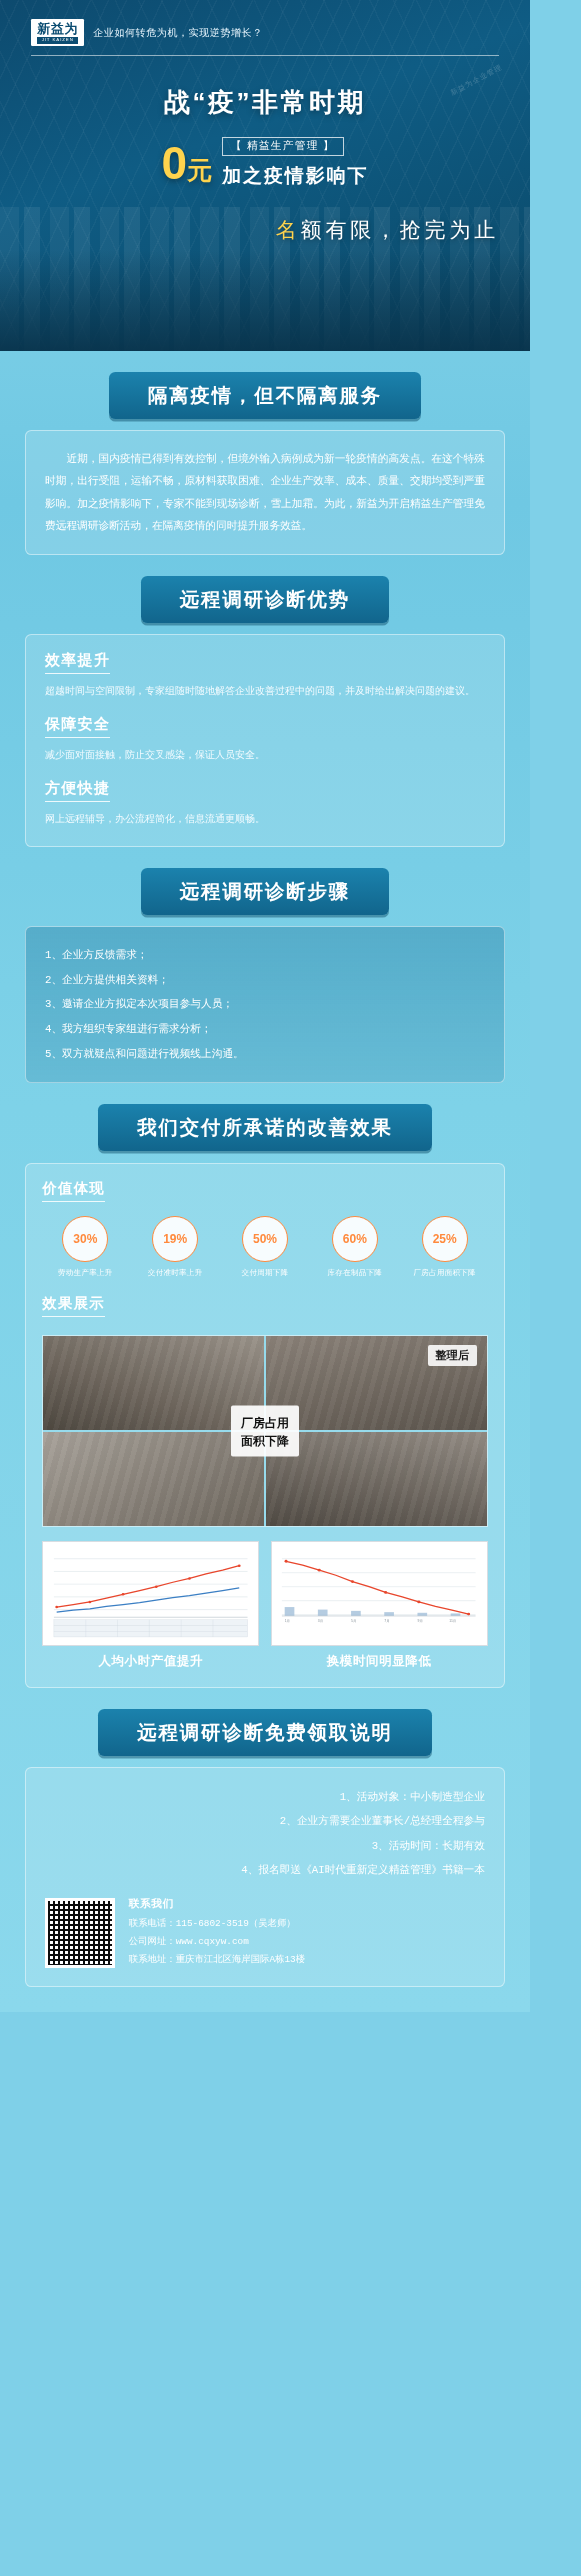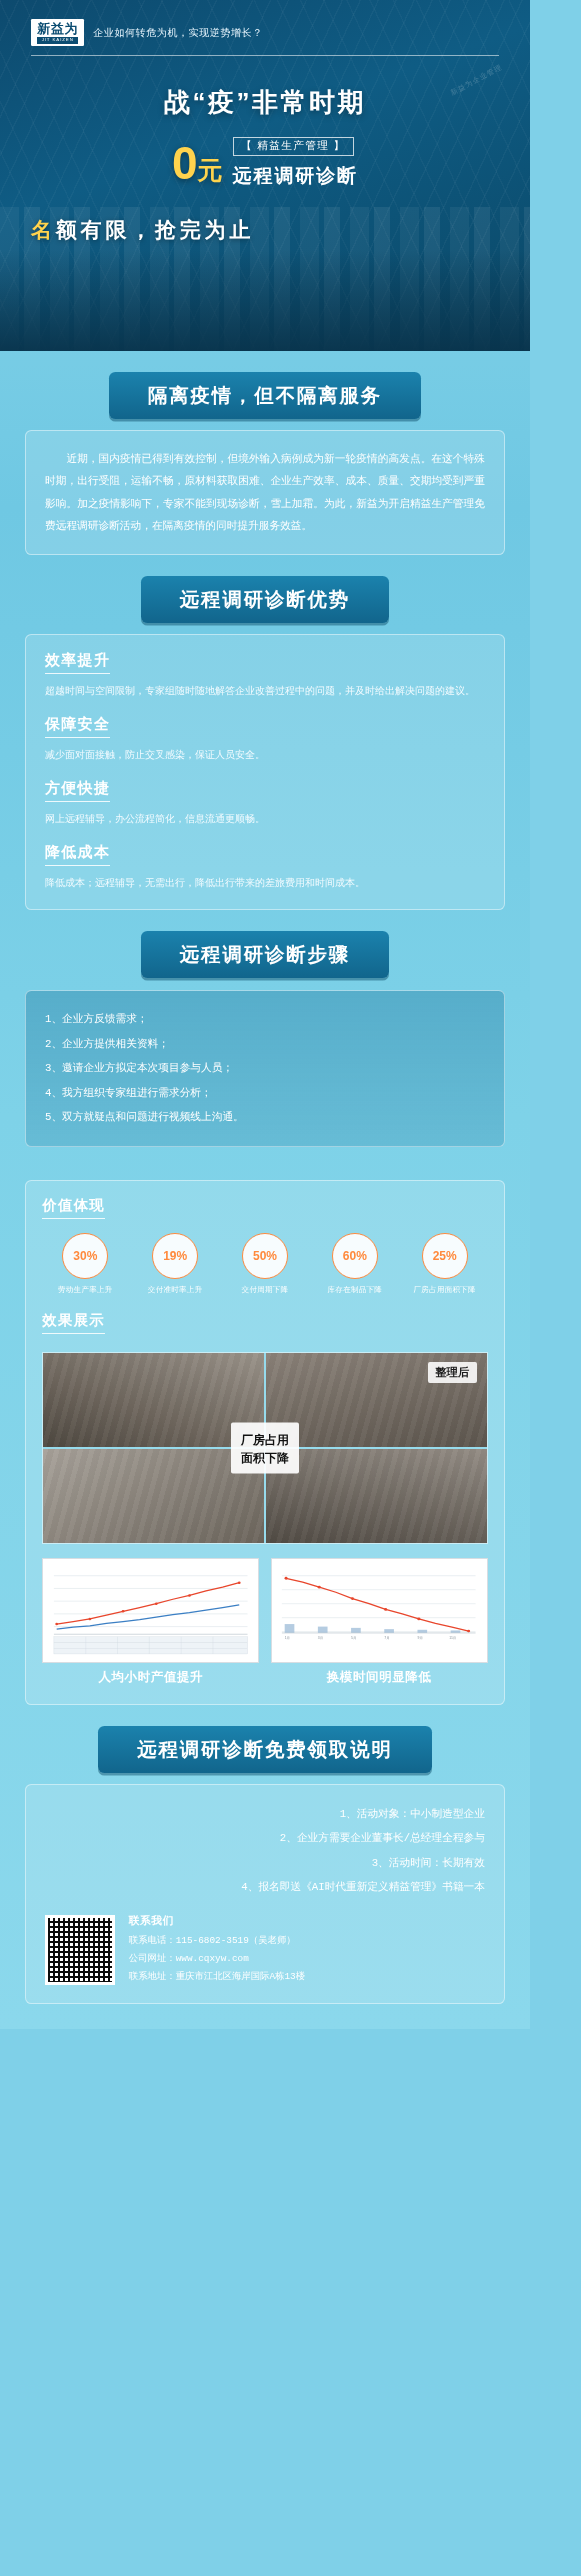--- a/index.html
+++ b/index.html
@@ -117,23 +117,23 @@
     margin-bottom: 6.3px;
   }
   .hero-sub {
     font-size: 19px;
     font-weight: bold;
     letter-spacing: 1.9px;
     color: #ffffff;
   }
   .hero-slogan {
     margin-top: 27.6px;
-    text-align: left;
+    text-align: right;
     font-size: 21px;
-    font-weight: bold;
+    font-weight: normal;
     letter-spacing: 3.8px;
     color: #ffd34d;
     text-shadow: 0 1.3px 5px rgba(0,0,0,0.4);
   }
   .hero-slogan .w { color: #ffffff; }
 
   
   .section { padding: 21px 25px 0; position: relative; }
   .sec-title-wrap {
     display: flex;
@@ -397,21 +397,21 @@
       </div>
 
       <div class="hero-title">战“疫”非常时期</div>
 
       <div class="hero-free-row">
         <div class="hero-zero">
           <span>0</span><span class="unit">元</span>
         </div>
         <div class="hero-right-block">
           <div class="hero-badge">【 精益生产管理 】</div>
-          <div class="hero-sub">远程调研诊断</div>
+          <div class="hero-sub">加之疫情影响下</div>
         </div>
       </div>
 
       <div class="hero-slogan">
         <span>名</span><span class="w">额有限，抢完为止</span>
       </div>
     </div>
     <div class="wm" style="right:25px; top:75px;">新益为企业管理</div>
   </div>
 
@@ -433,44 +433,43 @@
         <div class="adv-head">效率提升</div>
         <div class="adv-body">超越时间与空间限制，专家组随时随地解答企业改善过程中的问题，并及时给出解决问题的建议。</div>
       </div>
       <div class="adv-item">
         <div class="adv-head">保障安全</div>
         <div class="adv-body">减少面对面接触，防止交叉感染，保证人员安全。</div>
       </div>
       <div class="adv-item">
         <div class="adv-head">方便快捷</div>
         <div class="adv-body">网上远程辅导，办公流程简化，信息流通更顺畅。</div>
-      </div>
-      <div class="adv-item">
-        <div class="adv-head">降低成本</div>
-        <div class="adv-body">降低成本；远程辅导，无需出行，降低出行带来的差旅费用和时间成本。</div>
       </div>
     </div>
   </div>
 
   <div class="section">
     <div class="sec-title-wrap">
       <div class="sec-title">远程调研诊断步骤</div>
     </div>
     <div class="panel panel-dark">
       <ul class="step-list">
         <li>1、企业方反馈需求；</li>
         <li>2、企业方提供相关资料；</li>
         <li>3、邀请企业方拟定本次项目参与人员；</li>
         <li>4、我方组织专家组进行需求分析；</li>
         <li>5、双方就疑点和问题进行视频线上沟通。</li>
       </ul>
     </div>
   </div>
 
   <div class="section">
+    <div class="sec-title-wrap">
+      <div class="sec-title">我们交付所承诺的改善效果</div>
+    </div>
 
     <div class="effect-card">
       <div class="sub-head">价值体现</div>
 
       <div class="kpi-row">
         <div class="kpi">
           <div class="kpi-circle">30%</div>
           <div class="kpi-label">劳动生产率上升</div>
         </div>
         <div class="kpi">

